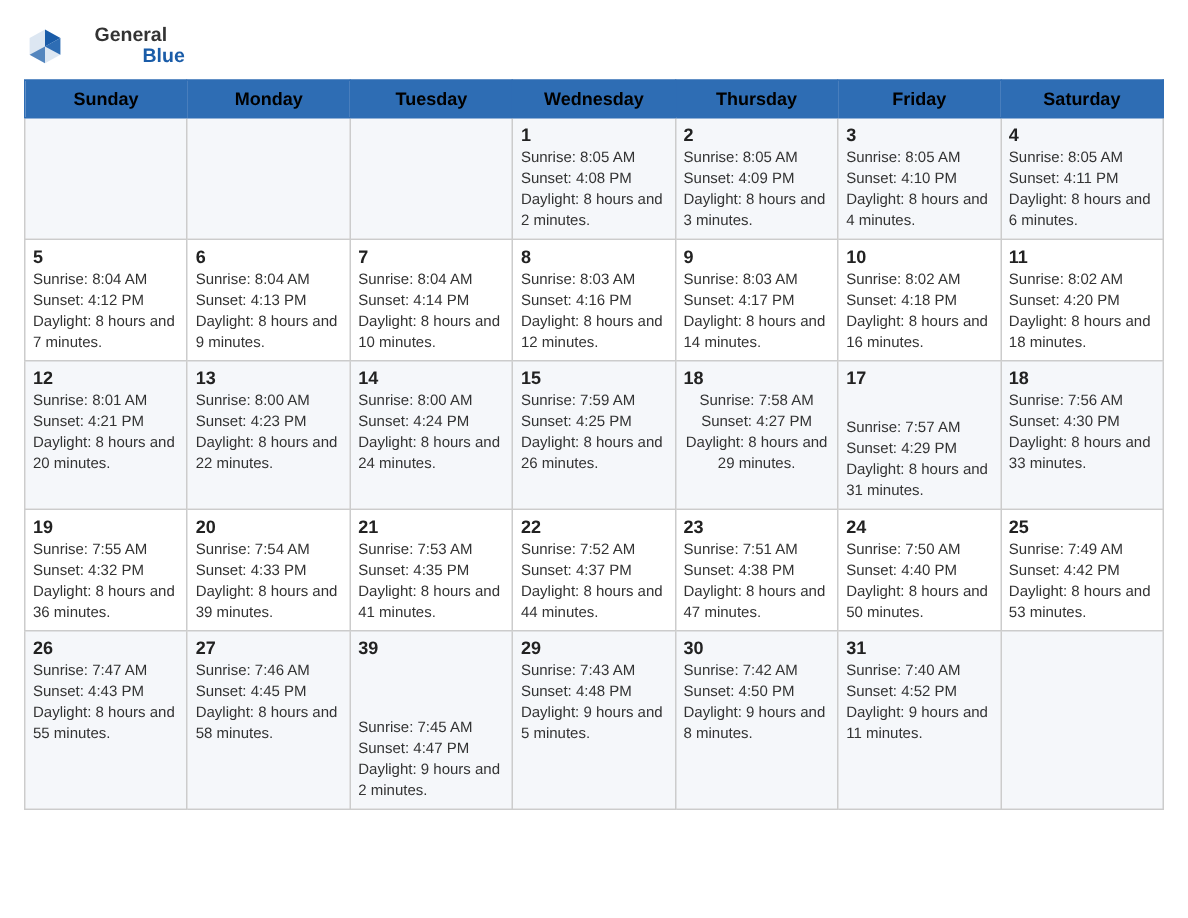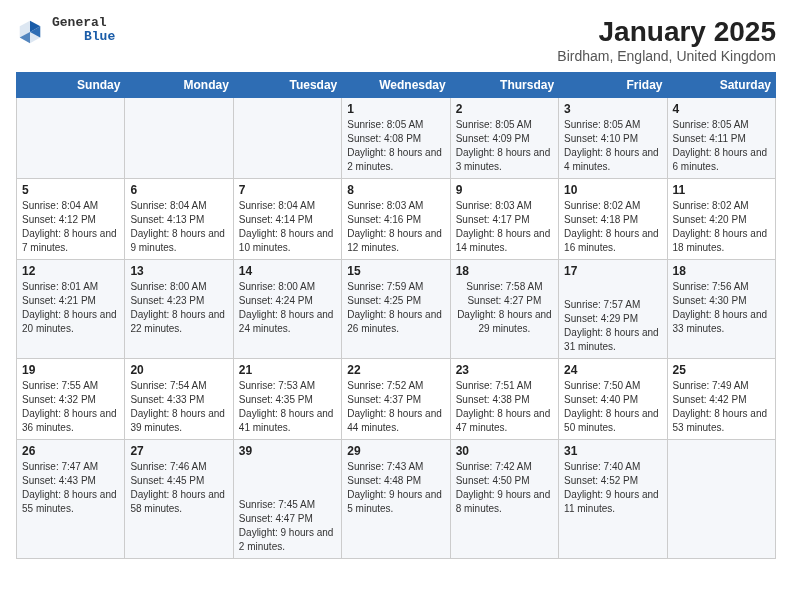--- a/index.html
+++ b/index.html
@@ -11,23 +11,22 @@
       padding: 16px;
     }
     .header-area {
       display: flex;
       justify-content: space-between;
       align-items: flex-start;
       margin-bottom: 8px;
     }
     .logo {
       display: flex;
-      align-items: flex-end;
-      gap: 8px;
-      font-family: Liberation Mono, monospace;
+      align-items: flex-start;
+      gap: 19px;
     }
     .logo-text {
       display: flex;
       flex-direction: column;
       font-size: 13px;
       font-weight: bold;
       line-height: 1.1;
     }
     .logo-general { color: #333; }
     .logo-blue { color: #1a5ca8; margin-left: 32px; }
@@ -47,22 +46,22 @@
       font-size: 14px;
       color: #555;
     }
     .calendar {
       width: 100%;
       border-collapse: collapse;
       font-size: 10.5px;
     }
     .calendar th {
       background-color: #2e6db4;
-      color: #ffffff;
-      text-align: right;
+      color: #000000;
+      text-align: center;
       padding: 5px 4px;
       font-size: 12px;
       font-weight: bold;
       border: 1px solid #2e6db4;
     }
     .calendar td {
       vertical-align: top;
       border: 1px solid #ccc;
       padding: 4px 5px;
       width: 107px;
@@ -100,24 +99,20 @@
       <polygon points="15,4 26,10 26,22 15,28 4,22 4,10" fill="#1a5ca8" opacity="0.15"></polygon>
       <polygon points="15,4 26,10 15,16" fill="#1a5ca8"></polygon>
       <polygon points="15,16 26,10 26,22" fill="#2e6db4"></polygon>
       <polygon points="15,16 15,28 4,22" fill="#1a5ca8" opacity="0.7"></polygon>
     </svg>
     <div class="logo-text">
       <span class="logo-general">General</span>
       <span class="logo-blue">Blue</span>
     </div>
   </div>
-  <div class="title-area">
-    <div class="month-title">January 2025</div>
-    <div class="location-title">Birdham, England, United Kingdom</div>
-  </div>
 </div>
 
 <table class="calendar">
   <thead>
     <tr>
     <th>Sunday</th>
         <th>Monday</th>
         <th>Tuesday</th>
         <th>Wednesday</th>
         <th>Thursday</th>

